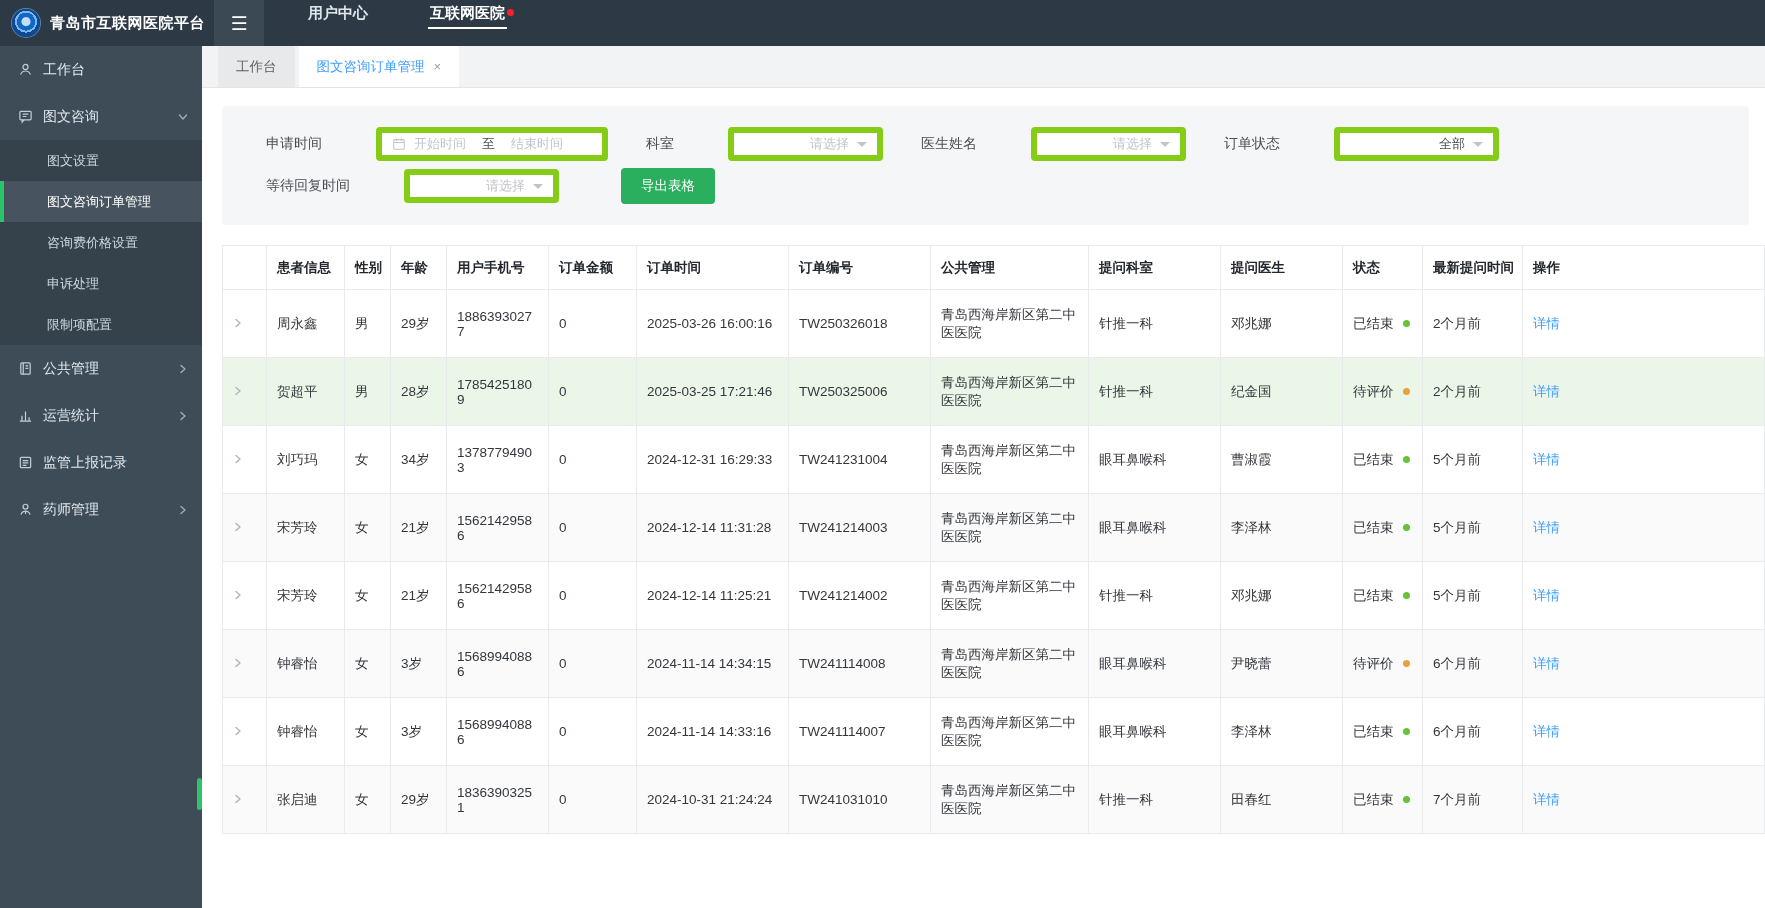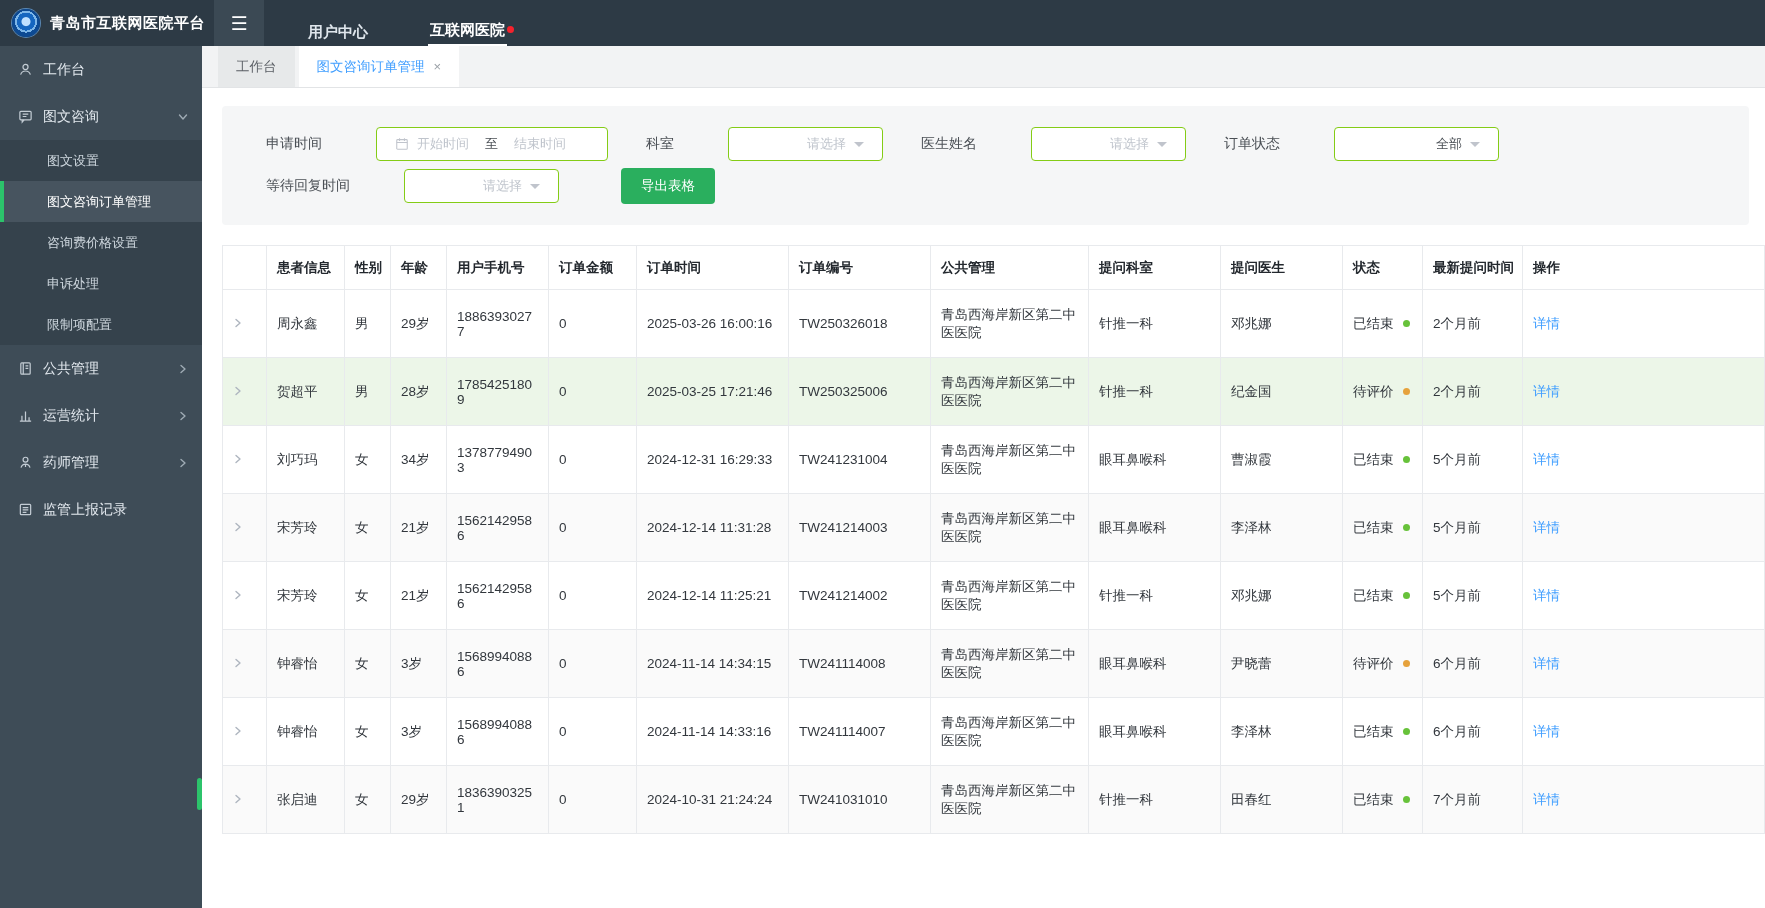--- a/index.html
+++ b/index.html
@@ -8,21 +8,21 @@
 
   
   .topbar{height:46px;background:#2d3a45;display:flex;align-items:stretch;color:#fff;flex:none;}
   .brand{width:202px;flex:none;display:flex;align-items:center;gap:10px;padding-left:12px;}
   .logo{width:28px;height:28px;border-radius:50%;flex:none;
     background:radial-gradient(circle at 50% 45%, #bfe0ff 0 4px, #1566c0 5px 9px, #7db6e8 9px 11px, #0d4a93 11px 14px);
     box-shadow:0 0 0 1px #5a88b5;}
   .brand-title{font-size:15px;font-weight:bold;letter-spacing:.5px;white-space:nowrap;}
   .hamburger{width:50px;background:#3b4954;display:flex;align-items:center;justify-content:center;
     font-size:19px;cursor:pointer;}
-  .topnav{display:flex;align-items:flex-end;margin-left:42px;gap:58px;}
+  .topnav{display:flex;align-items:flex-start;margin-left:42px;gap:58px;}
   .topnav-item{display:flex;align-items:center;position:relative;cursor:pointer;}
   .nav-label{font-size:15px;font-weight:bold;color:#dfe6ec;padding:4px 2px;}
   .topnav-item.active .nav-label{color:#fff;border-bottom:2px solid #fff;}
   .nav-badge{position:absolute;top:9px;right:-7px;width:7px;height:7px;border-radius:50%;
     background:var(--badge-red,#f5222d);}
 
   
   .bodyrow{display:flex;flex:1;min-height:0;}
   .sidebar{width:202px;flex:none;background:#3e4c57;position:relative;color:#dde4ea;}
   .main{flex:1;min-width:0;display:flex;flex-direction:column;background:#fff;}
@@ -55,22 +55,22 @@
   .tab.active .tab-close{color:#9aa0a6;}
 
   
   .content{flex:1;min-height:0;padding:18px 0 0 20px;overflow:hidden;}
 
   .filters{background:#f5f6f7;border-radius:4px;padding:14px 16px 14px 44px;margin-right:16px;
     margin-bottom:20px;}
   .filter-row{display:flex;align-items:center;margin:7px 0;}
   .fgroup{display:flex;align-items:center;margin-right:38px;gap:44px;}
   .flabel{font-size:14px;color:#4a4f55;margin-right:10px;white-space:nowrap;}
-  .control{height:34px;background:#fff;border:1px solid #84cc16;border-radius:4px;
-    display:flex;align-items:center;padding:0 18px;font-size:13px;cursor:pointer;box-sizing:border-box;}
+  .control{height:34px;background:#fff;border:6px solid #84cc16;border-radius:4px;
+    display:flex;align-items:center;padding:0 10px;font-size:13px;cursor:pointer;box-sizing:border-box;}
   .ph{color:#bfc4cc;}
   .val{color:#4a4f55;}
   .sep{color:#4a4f55;margin:0 16px;}
   .date-range{width:232px;}
   .cicon{display:inline-flex;color:#c0c4cc;margin-right:8px;}
   .cicon svg{width:14px;height:14px;}
   .select{justify-content:flex-end;}
   .w155{width:155px;}
   .w165{width:165px;}
   .caret{width:0;height:0;border:5px solid transparent;border-top-color:#c0c4cc;margin-top:5px;margin-left:8px;}
@@ -172,39 +172,39 @@
             <span class="mi-label">运营统计</span>
             <span class="mi-chev chev-right">
               <svg viewBox="0 0 10 10">
                 <path d="M3 1.5 L7 5 L3 8.5" fill="none" stroke="currentColor" stroke-width="1.4" stroke-linecap="round" stroke-linejoin="round"></path>
               </svg>
             </span>
           </div>
           <div class="menu-item">
             <span class="mi-icon">
               <svg viewBox="0 0 16 16" fill="none" stroke="currentColor" stroke-width="1.3">
+                <rect x="2.5" y="2.5" width="11" height="11" rx="1"></rect>
+                <path d="M5 6h6M5 8.5h6M5 11h4"></path>
+              </svg>
+            </span>
+            <span class="mi-label">监管上报记录</span>
+          </div>
+          <div class="menu-item">
+            <span class="mi-icon">
+              <svg viewBox="0 0 16 16" fill="none" stroke="currentColor" stroke-width="1.3">
                 <circle cx="8" cy="5" r="2.6"></circle>
                 <path d="M3.2 13.5c.8-2.8 2.9-3.8 4.8-3.8s4 .9 4.8 3.8M8 10.5v2.2"></path>
               </svg>
             </span>
             <span class="mi-label">药师管理</span>
             <span class="mi-chev chev-right">
               <svg viewBox="0 0 10 10">
                 <path d="M3 1.5 L7 5 L3 8.5" fill="none" stroke="currentColor" stroke-width="1.4" stroke-linecap="round" stroke-linejoin="round"></path>
               </svg>
             </span>
-          </div>
-          <div class="menu-item">
-            <span class="mi-icon">
-              <svg viewBox="0 0 16 16" fill="none" stroke="currentColor" stroke-width="1.3">
-                <rect x="2.5" y="2.5" width="11" height="11" rx="1"></rect>
-                <path d="M5 6h6M5 8.5h6M5 11h4"></path>
-              </svg>
-            </span>
-            <span class="mi-label">监管上报记录</span>
           </div>
         </div>
       <div class="sb-thumb"></div>
     </aside>
 
     <main class="main">
       <div class="tabbar">
           <div class="tab">
             <span class="tab-label">工作台</span>
           </div>

